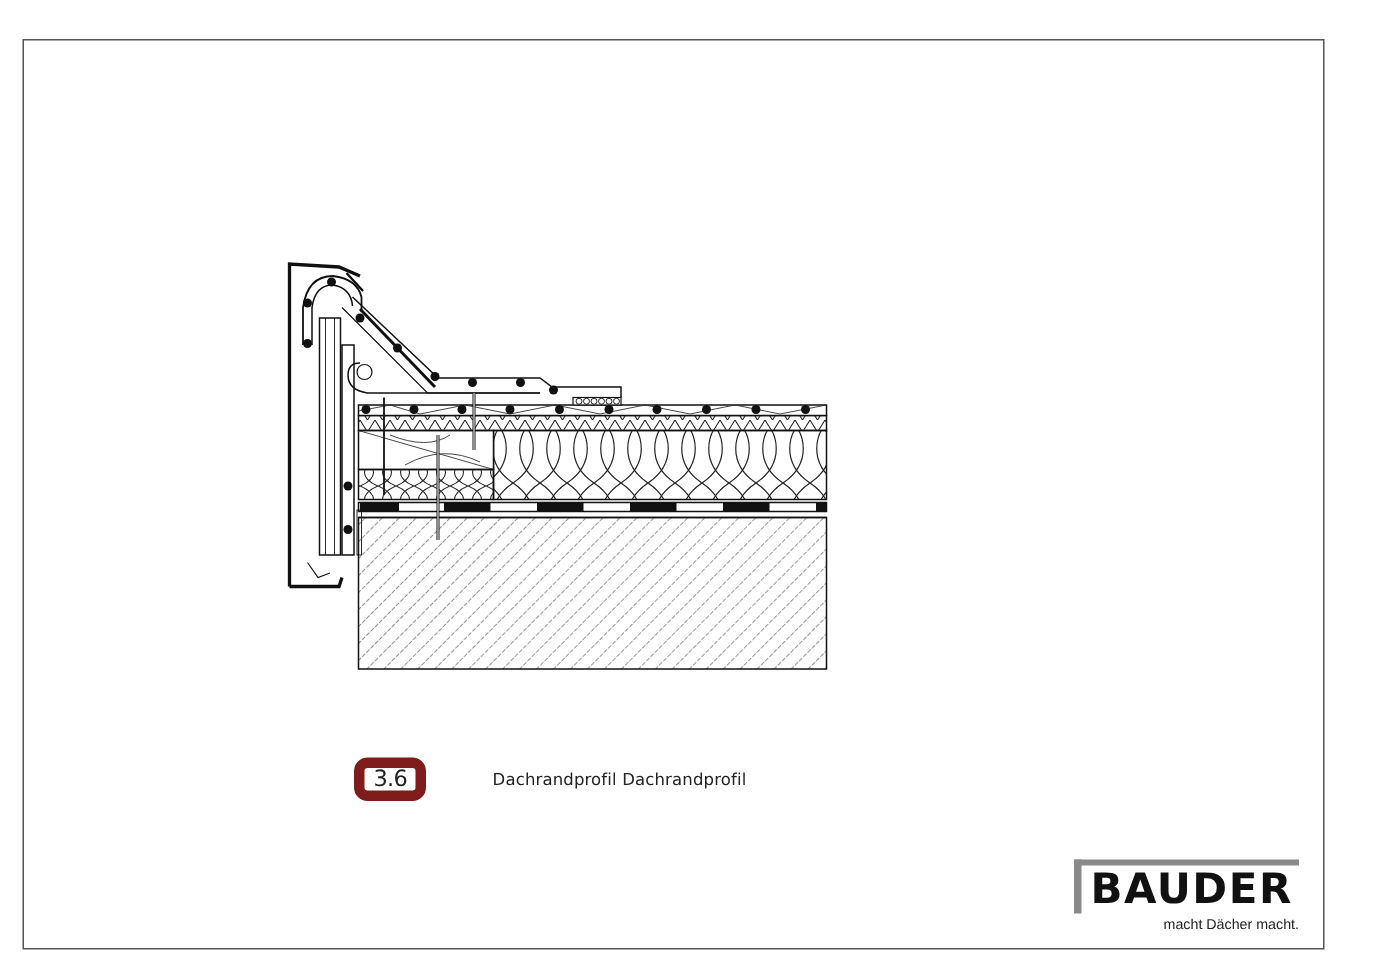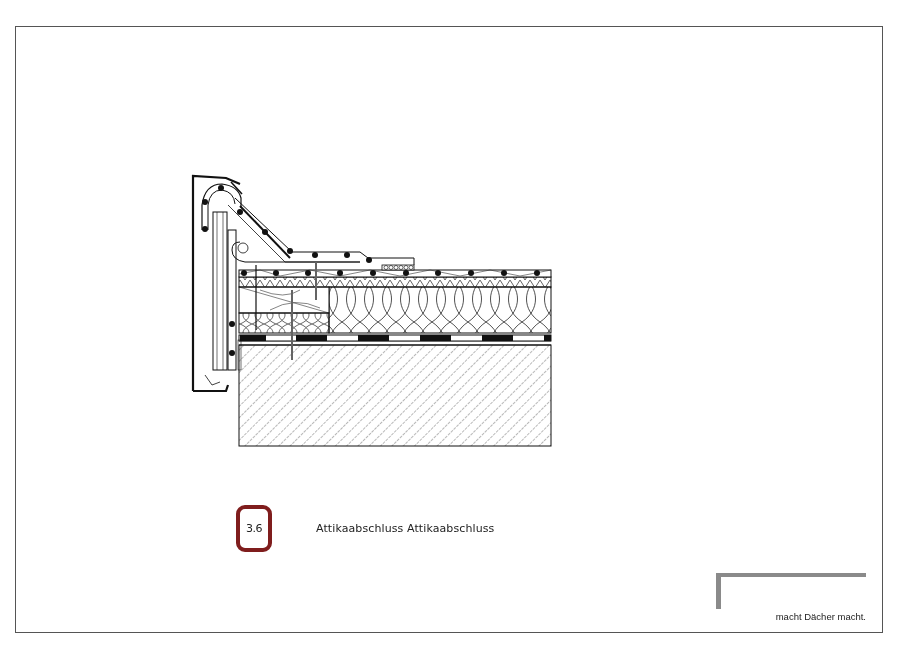--- a/index.html
+++ b/index.html
@@ -1,20 +1,20 @@
 <!DOCTYPE html>
 <html><head>
   <meta charset="utf-8">
   <style>
     html, body { margin: 0; padding: 0; background: #ffffff; }
     body { width: 920px; height: 650px; position: relative; overflow: hidden; font-family: "DejaVu Sans", sans-serif; }
     .sheet-frame { position: absolute; left: 15px; top: 26px; width: 868px; height: 607px; border: 1.5px solid #555; box-sizing: border-box; }
     .drawing { position: absolute; left: 0; top: 0; }
     .caption { position: absolute; top: 505px; left: 236px; display: flex; align-items: center; }
-    .caption-num { display: inline-block; border: 4px solid #7f1d1d; border-radius: 9px; padding: 12px 6px; font-size: 11px; line-height: 15px; color: #222; letter-spacing: -0.5px; }
+    .caption-num { display: inline-block; border: 7px solid #7f1d1d; border-radius: 9px; padding: 0 6px; font-size: 15px; line-height: 15px; color: #222; letter-spacing: -0.5px; }
     .caption-text { margin-left: 44px; font-size: 11px; color: #222; letter-spacing: 0.1px; font-family: "DejaVu Sans", sans-serif; }
     .logo { position: absolute; left: 716px; top: 573px; width: 152px; height: 52px; }
     .logo-bar-top { position: absolute; left: 0; top: 0; width: 150px; height: 4px; background: #8a8a8a; }
     .logo-bar-left { position: absolute; left: 0; top: 0; width: 5px; height: 36px; background: #8a8a8a; }
     .logo-word { position: absolute; left: 11px; top: 4px; font-family: "DejaVu Sans", sans-serif; font-weight: bold; font-size: 28px; letter-spacing: 1px; color: #111; line-height: 32px; }
     .logo-tag { position: absolute; right: 2px; top: 38px; font-family: "Liberation Sans", sans-serif; font-size: 9.5px; color: #222; white-space: nowrap; }
   </style>
 </head>
 <body>
 
@@ -138,20 +138,21 @@
         <circle cx="396" cy="267.5" r="2"></circle>
       <circle cx="401" cy="267.5" r="2"></circle>
         <circle cx="406" cy="267.5" r="2"></circle>
         <circle cx="411" cy="267.5" r="2"></circle>
     </g>
   </g>
 </svg>
 
 <div class="caption">
   <span class="caption-num">3.6</span>
-  <span class="caption-text">Attikaabschluss Attikaabschluss</span>
+  <span class="caption-text">Dachrandprofil Dachrandprofil</span>
 </div>
 
 <div class="logo">
   <div class="logo-bar-top"></div>
   <div class="logo-bar-left"></div>
+  <div class="logo-word">BAUDER</div>
   <div class="logo-tag">macht Dächer macht.</div>
 </div>
 
 </body></html>

